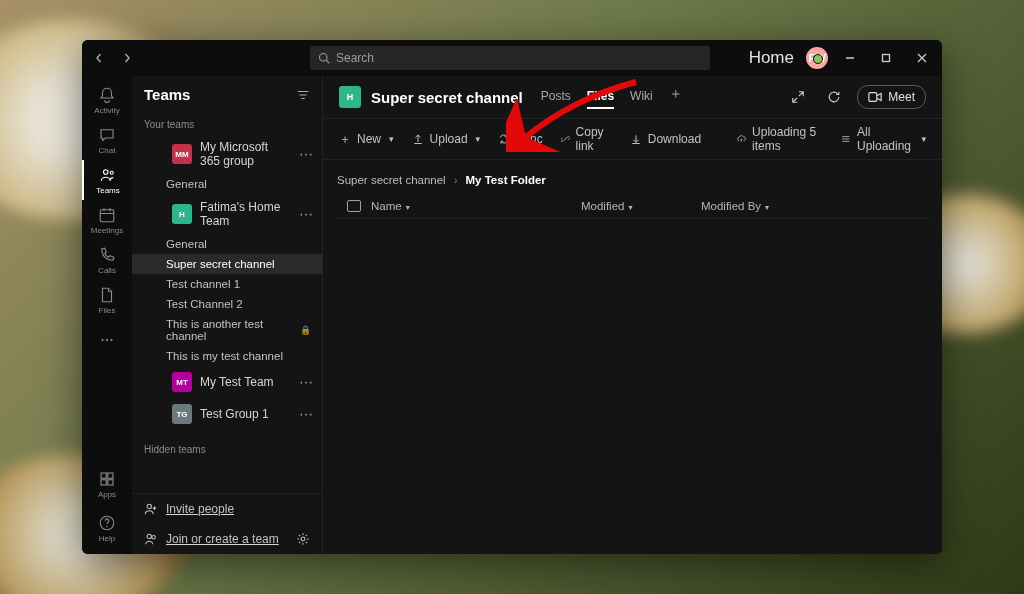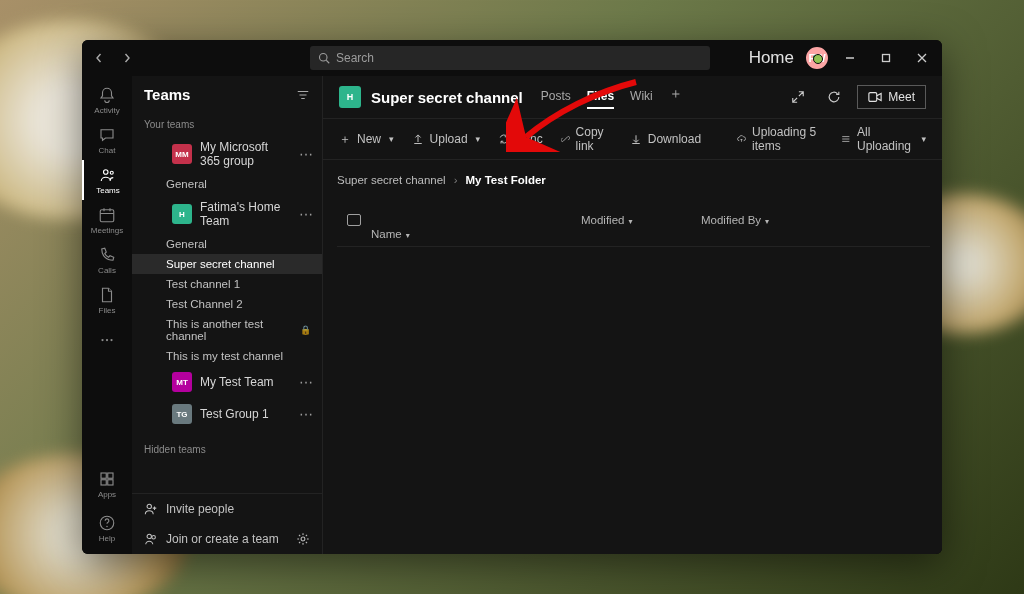--- a/index.html
+++ b/index.html
@@ -43,49 +43,49 @@
   .teams-head h2{font-size:15px;font-weight:700;color:#fff;}
   .filter-btn{color:#aaa;}
   .section-label{font-size:10px;color:#8b8b8b;padding:6px 12px 4px;}
   .team-row{display:flex;align-items:center;padding:6px 8px 6px 10px;gap:8px;cursor:pointer;}
   .team-badge{width:20px;height:20px;border-radius:3px;display:flex;align-items:center;justify-content:center;font-size:8px;font-weight:700;color:#fff;margin-left:30px;}
   .team-name{flex:1;font-size:12px;}
   .more-dots{color:#9c9c9c;font-size:14px;line-height:1;letter-spacing:1px;visibility:visible;}
   .channel{font-size:11.5px;padding:4px 10px 4px 34px;color:#c2c2c2;cursor:pointer;display:flex;align-items:center;gap:6px;}
   .channel.active{background:#2a2a2a;color:#fff;}
   .channel .lock{font-size:9px;opacity:.7;}
-  .pane-footer{margin-top:auto;border-top:1px solid #232323;}
+  .pane-footer{margin-top:auto;border-top:1px solid #232323;text-decoration:underline;}
   .pf-row{display:flex;align-items:center;gap:8px;padding:8px 12px;font-size:12px;color:#c2c2c2;cursor:pointer;}
 
   .content{flex:1;background:#141414;display:flex;flex-direction:column;position:relative;border-left:1px solid #232323;}
   .channel-header{display:flex;align-items:center;gap:10px;padding:8px 16px;}
   .chan-badge{width:22px;height:22px;border-radius:3px;background:#2db58c;display:flex;align-items:center;justify-content:center;color:#fff;font-size:9px;font-weight:700;}
   .chan-title{font-size:15px;font-weight:700;color:#fff;}
   .chan-tabs{display:flex;gap:16px;margin-left:8px;}
   .chan-tab{font-size:12px;color:#a9a9a9;cursor:pointer;padding:4px 0;}
   .chan-tab.active{color:#fff;font-weight:600;border-bottom:2px solid #fff;}
   .add-tab{color:#a9a9a9;font-size:14px;cursor:pointer;}
   .ch-right{margin-left:auto;display:flex;align-items:center;gap:10px;}
   .icon-btn{width:26px;height:26px;display:flex;align-items:center;justify-content:center;color:#c9c9c9;cursor:pointer;}
-  .meet-btn{display:flex;align-items:center;gap:6px;border:1px solid #5a5a5a;border-radius:0;padding:4px 10px;color:#e2e2e2;font-size:12px;cursor:pointer;}
+  .meet-btn{display:flex;align-items:center;gap:6px;border:1px solid #5a5a5a;border-radius:11px;padding:4px 10px;color:#e2e2e2;font-size:12px;cursor:pointer;}
 
   .toolbar{display:flex;align-items:center;gap:18px;padding:6px 16px;border-bottom:1px solid #232323;border-top:1px solid #232323;color:#c2c2c2;font-size:12px;}
   .tb-item{display:flex;align-items:center;gap:6px;cursor:pointer;}
   .tb-spacer{margin-left:auto;}
   .chev{font-size:9px;margin-left:2px;}
 
   .files-area{flex:1;position:relative;background:#141414;}
   .inner{position:absolute;inset:14px 12px 10px 14px;background:#141414;}
   .breadcrumb{display:flex;align-items:center;gap:8px;font-size:11.5px;color:#bdbdbd;}
   .breadcrumb .sep{color:#7a7a7a;}
   .breadcrumb .current{color:#fff;font-weight:600;}
 
   .table-head{display:flex;align-items:center;padding:14px 0 6px 0;color:#b5b5b5;font-size:11.5px;border-bottom:1px solid #232323;}
   .col-check{width:34px;display:flex;justify-content:center;}
-  .col-name{flex:0 0 210px;margin-top:28px;}
+  .col-name{flex:0 0 210px;}
   .col-mod{flex:0 0 120px;}
   .col-by{flex:1;}
   .sort-chev{font-size:8px;margin-left:4px;}
   .row{display:flex;align-items:center;padding:8px 0;font-size:12px;color:#e2e2e2;}
   .folder-icon{width:16px;height:14px;background:#f5c85f;border-radius:2px;margin-right:10px;position:relative;}
   .folder-icon::before{content:"";position:absolute;top:-3px;left:0;width:7px;height:3px;background:#f5c85f;border-radius:1px 1px 0 0;}
 
   
   .arrow{position:absolute;left:506px;top:72px;pointer-events:none;}
 

